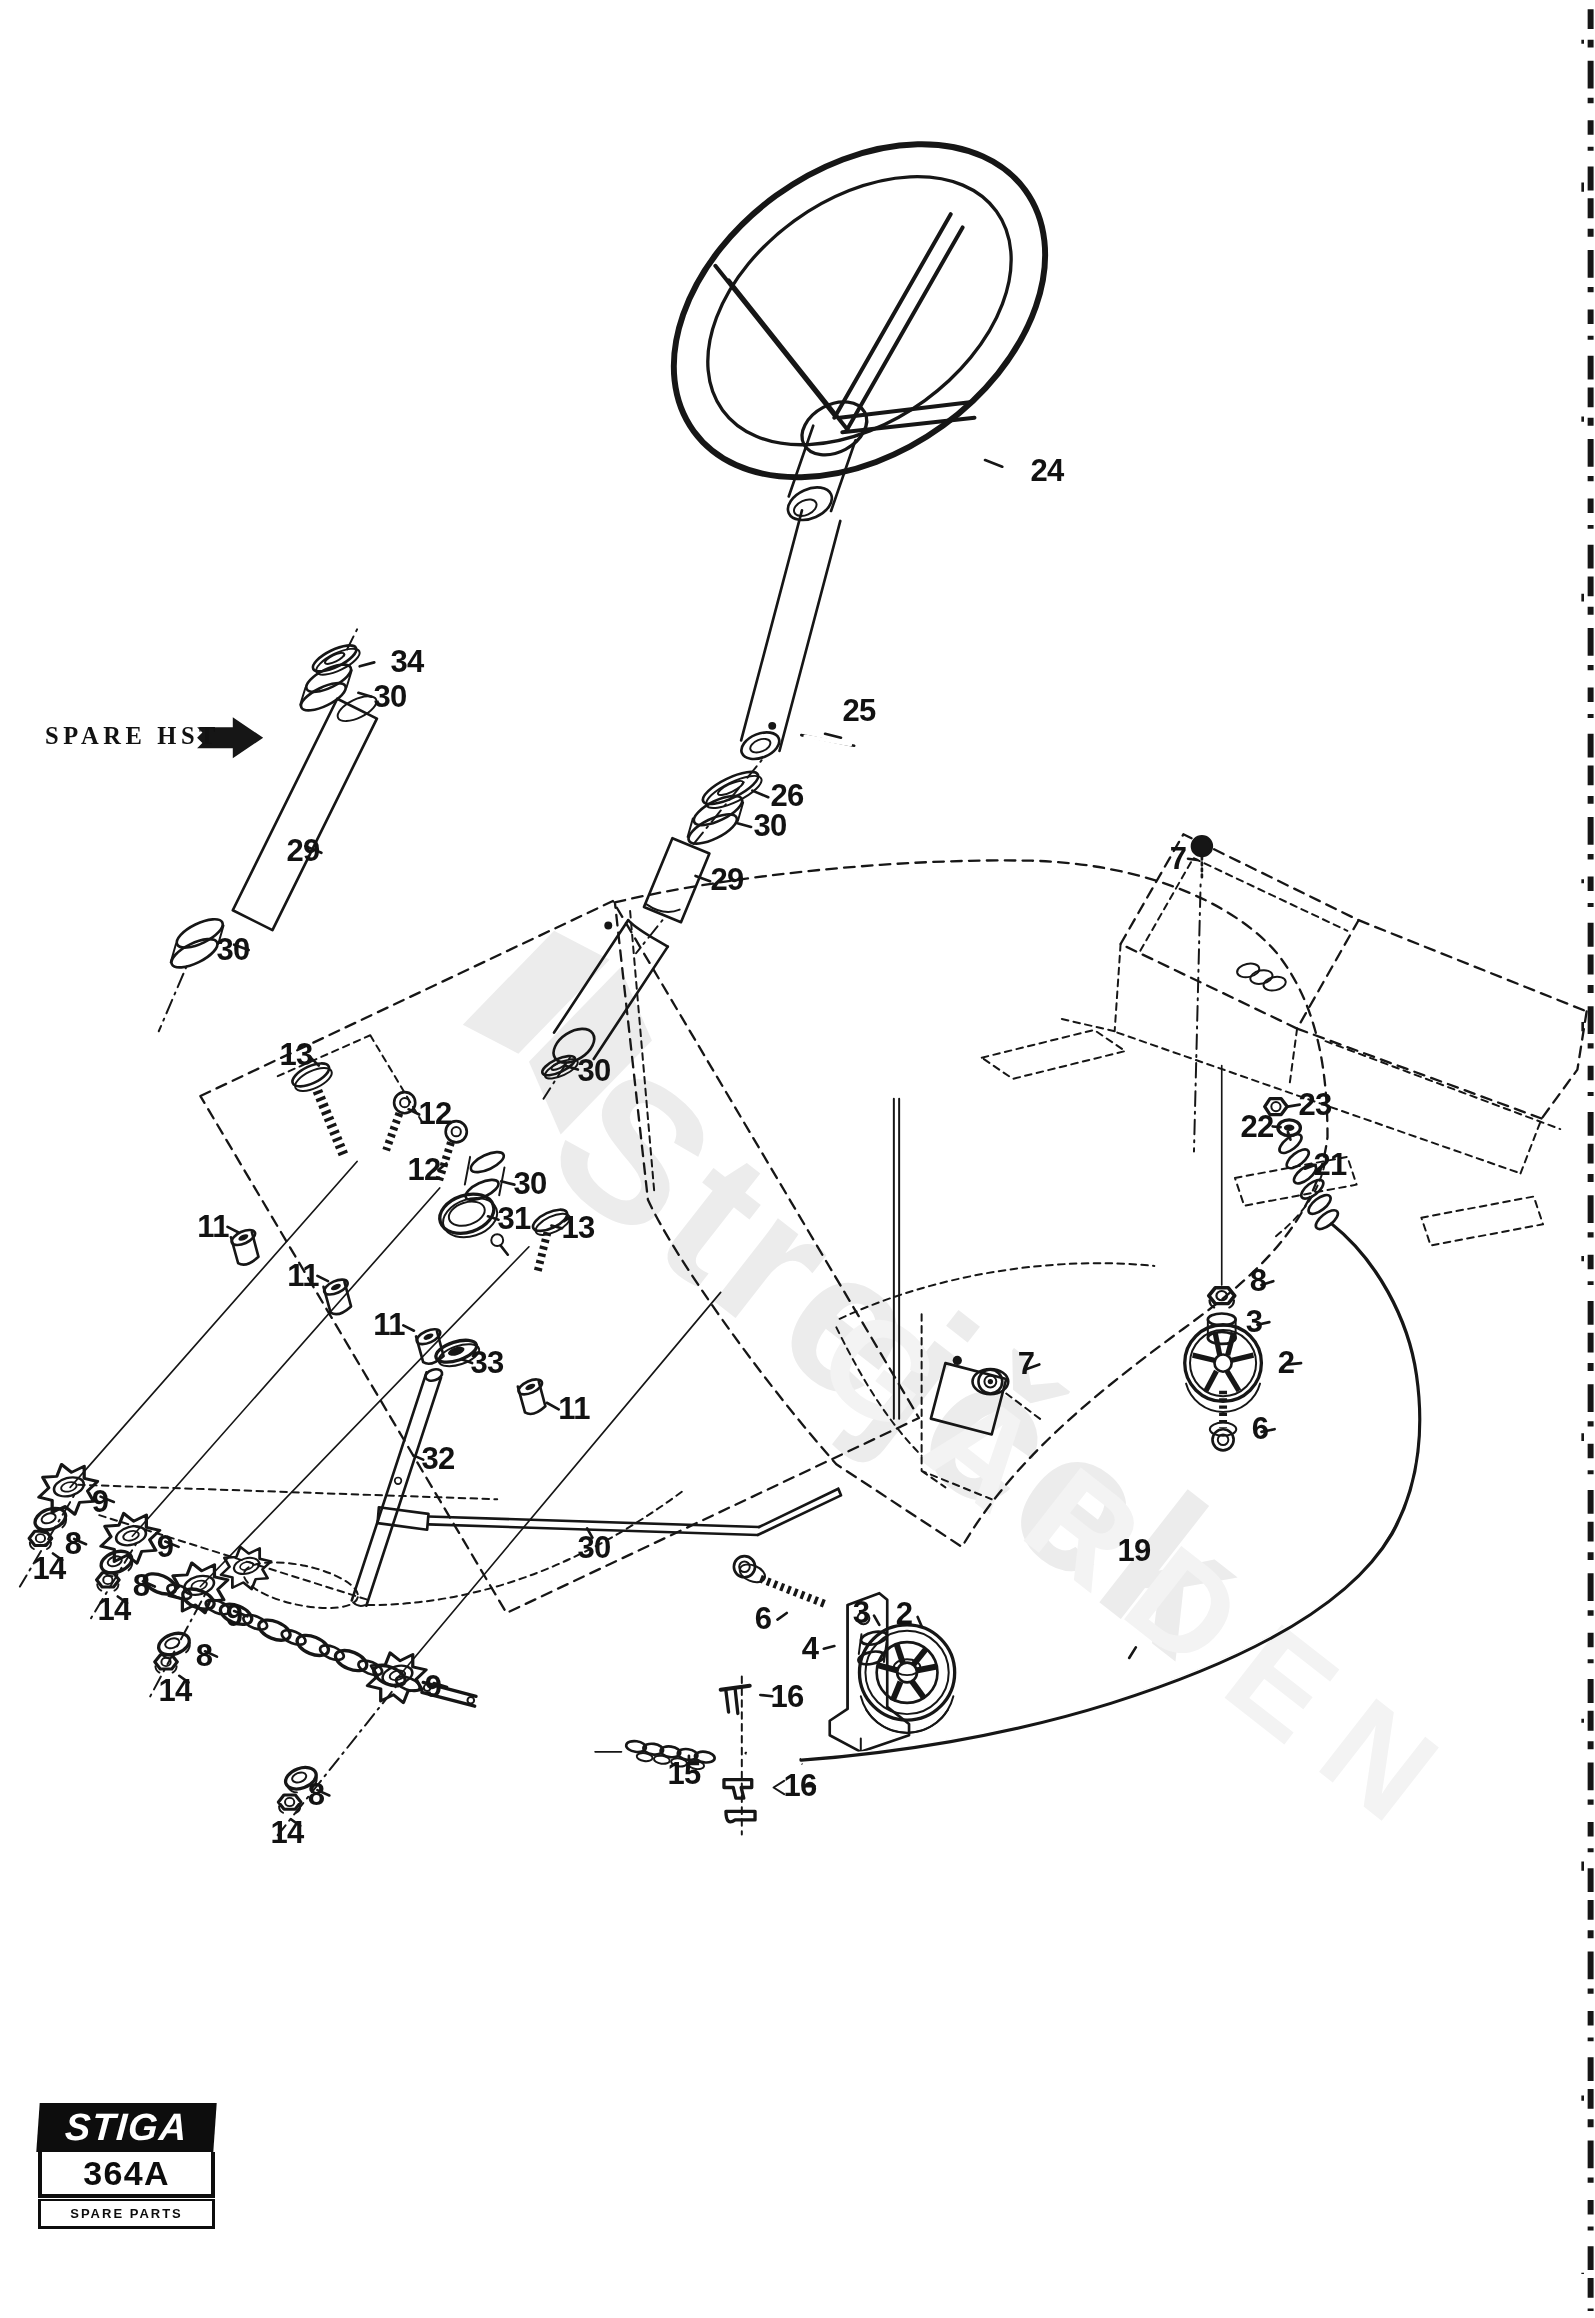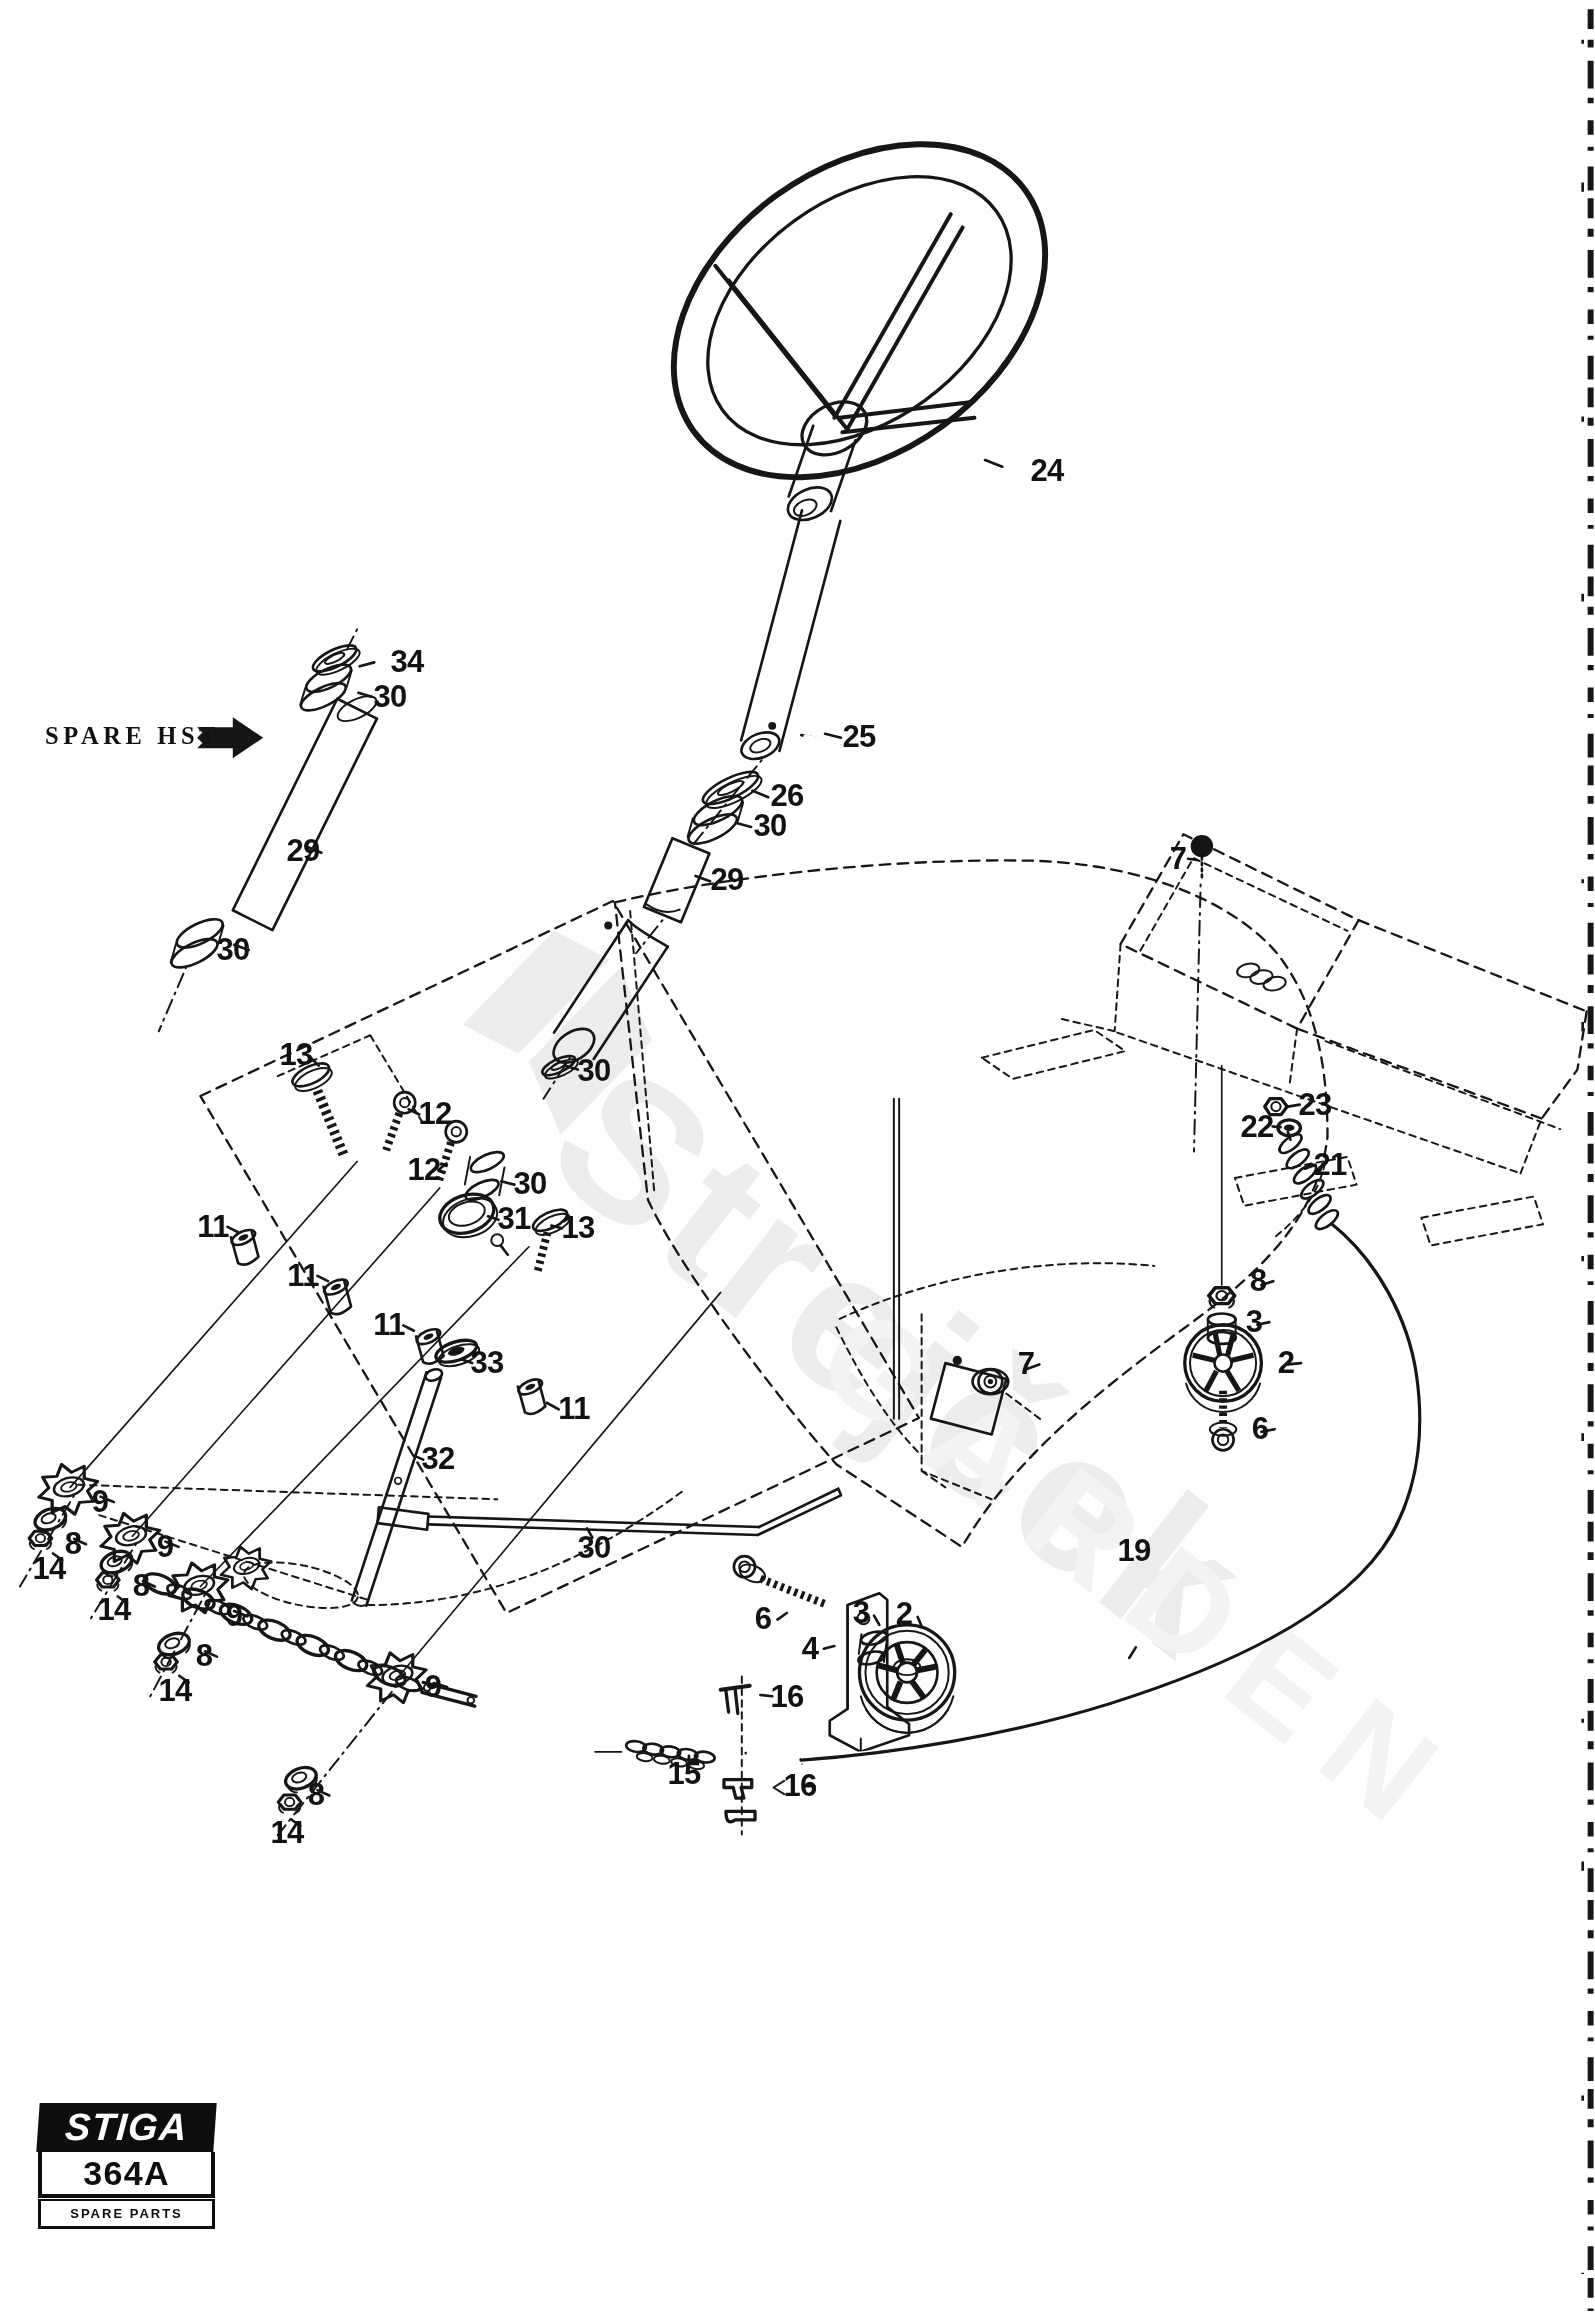--- a/index.html
+++ b/index.html
@@ -403,21 +403,21 @@
   <div class="park" style="left:45px;top:722px;">
     <span>SPARE HST</span>
   </div>
 
   <div id="callouts" style="position:absolute;left:0;top:0;z-index:5;">
       <span class="callout" style="left: 1023px; top: 471px; margin-left: 24px;">24</span>
       <span class="callout" style="left: 407px; top: 662px;">34</span>
       <span class="callout" style="left: 390px; top: 697px;">30</span>
       <span class="callout" style="left: 303px; top: 851px;">29</span>
       <span class="callout" style="left: 233px; top: 950px;">30</span>
-      <span class="callout" style="left: 859px; top: 737px; text-align: center;">25</span>
+      <span class="callout" style="left: 859px; top: 711px; text-align: center;">25</span>
       <span class="callout" style="left: 787px; top: 796px;">26</span>
       <span class="callout" style="left: 770px; top: 826px;">30</span>
       <span class="callout" style="left: 727px; top: 880px;">29</span>
       <span class="callout" style="left: 1178px; top: 859px;">7</span>
       <span class="callout" style="left: 1315px; top: 1105px;">23</span>
       <span class="callout" style="left: 1257px; top: 1127px;">22</span>
       <span class="callout" style="left: 1330px; top: 1165px;">21</span>
       <span class="callout" style="left: 296px; top: 1055px;">13</span>
       <span class="callout" style="left: 435px; top: 1114px;">12</span>
       <span class="callout" style="left: 424px; top: 1170px;">12</span>

